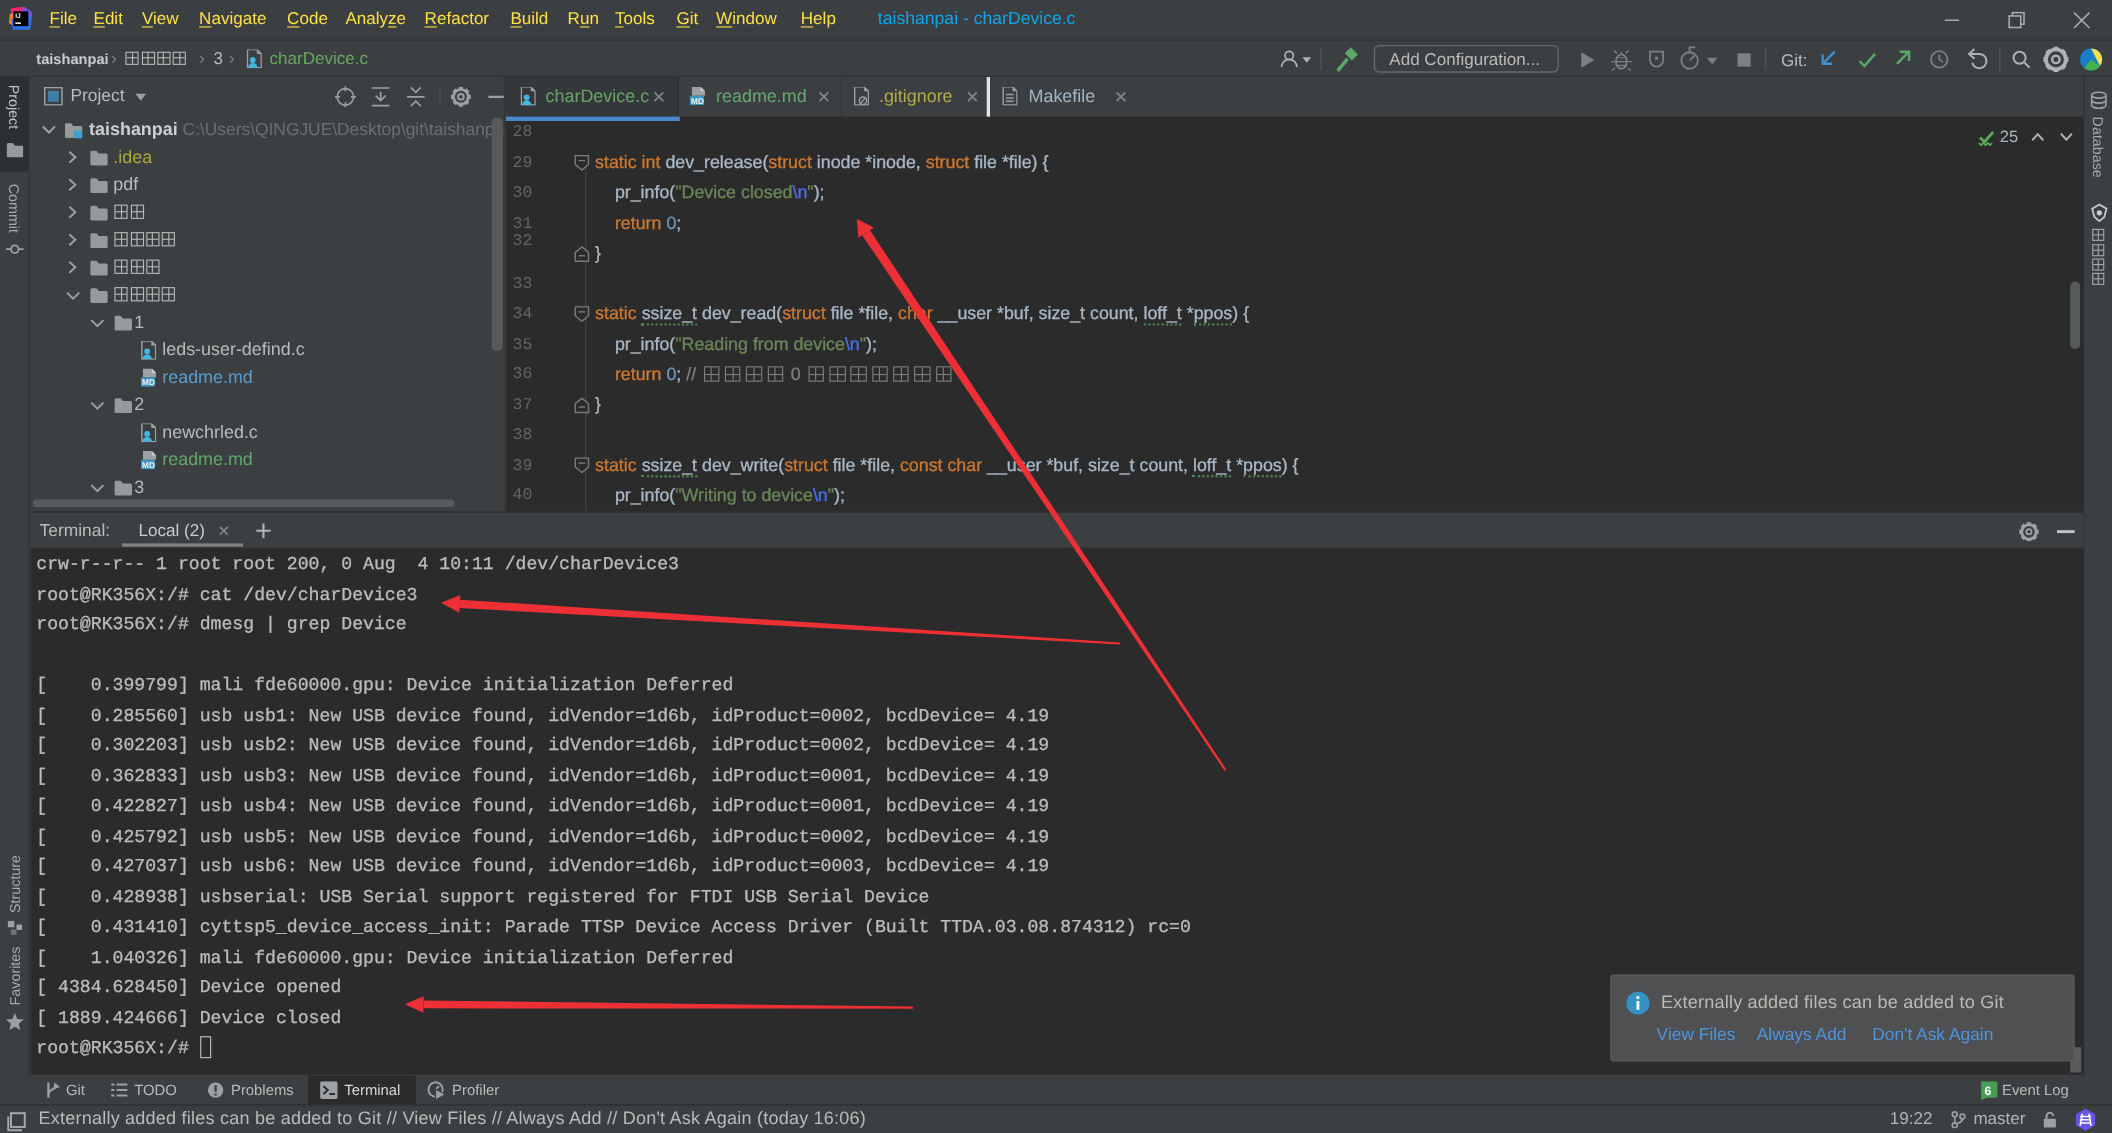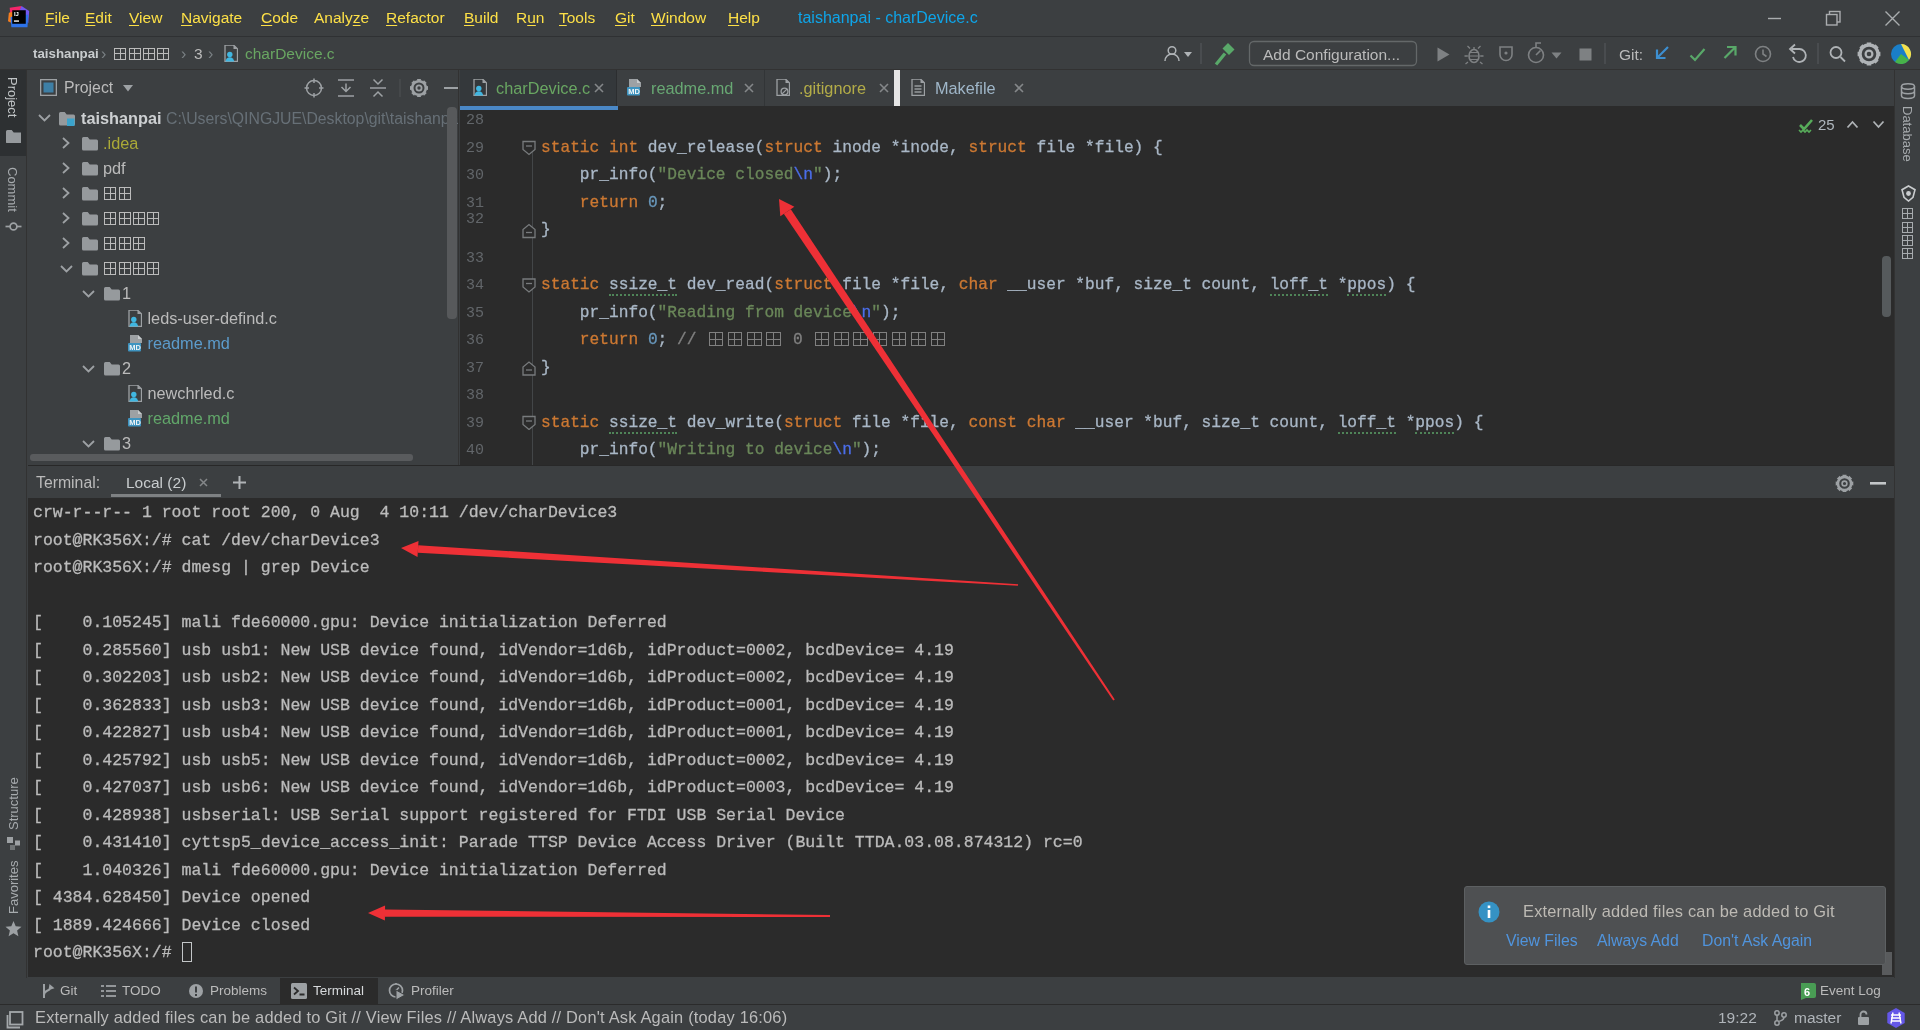--- a/index.html
+++ b/index.html
@@ -24,21 +24,21 @@
 
 #rstripe{left:1894px;top:70px;width:26px;height:908px;background:#3c3f41;border-left:1px solid #323232}
 
 #projpanel{left:28px;top:70px;width:431px;height:395px;background:#3c3f41;border-right:1px solid #323232;overflow:hidden}
 #projhead{position:absolute;left:0;top:0;width:100%;height:36px}
 .tree{position:absolute;font-size:16.3px;color:#bbbbbb;white-space:nowrap;height:25px;line-height:25px}
 
 #editor{left:460px;top:70px;width:1434px;height:395px;background:#2b2b2b}
 #tabbar{position:absolute;left:0;top:0;width:1434px;height:36px;background:#3c3f41}
 .tab{position:absolute;top:0;height:36px;font-size:16.3px;line-height:36px}
-.codeline{position:absolute;left:0;height:27.5px;line-height:27.5px;font-family:Liberation Mono, monospace;font-size:16.2px;white-space:pre;color:#a9b7c6;-webkit-text-stroke:0.3px}
+.codeline{position:absolute;left:0;height:27.5px;line-height:27.5px;font-family:Liberation Sans, sans-serif;font-size:16.2px;white-space:pre;color:#a9b7c6;-webkit-text-stroke:0.3px}
 .lnum{position:absolute;left:0;width:24px;text-align:right;color:#62666a;font-family:"Liberation Mono",monospace;font-size:15px;height:27.5px;line-height:27.5px}
 .kw{color:#cc7832}.str{color:#6a8759}.esc{color:#4b6eea}.num{color:#6897bb}.cmt{color:#808080}
 .wavy{border-bottom:2px dotted #4f8458}
 
 #termhead{left:28px;top:465px;width:1866px;height:33px;background:#3c3f41;border-top:1px solid #282828}
 #termbody{left:28px;top:498px;width:1866px;height:479px;background:#2b2b2b}
 .tline{position:absolute;left:5px;height:27.5px;line-height:27.5px;font-family:"Liberation Mono",monospace;font-size:16.5px;color:#bbbbbb;white-space:pre;-webkit-text-stroke:0.3px #bbbbbb}
 
 #toolbar{left:0;top:978px;width:1920px;height:26px;background:#3c3f41}
 .tbitem{position:absolute;top:0;height:26px;line-height:26px;font-size:13.5px;color:#bbbbbb}
@@ -165,21 +165,21 @@
       </div>
       <div class="tab" style="left:158px;width:147px;border-right:1px solid #323537">
         <svg style="position:absolute;left:9px;top:9px" width="14" height="17">
             <use href="#mdfile"></use>
           </svg>
         <span style="position:absolute;left:33px;color:#68a873">readme.md</span>
         <svg style="position:absolute;left:125px;top:12px" width="12" height="12" viewBox="0 0 12 12">
             <path d="M2 2 l8 8 M10 2 l-8 8" stroke="#848789" stroke-width="1.6"></path>
           </svg>
       </div>
-      <div class="tab" style="left:306px;width:134px;border-right:6px solid #e5e5e5">
+      <div class="tab" style="left:306px;width:134px;border-right:3px solid #e5e5e5">
         <svg style="position:absolute;left:10px;top:9px" width="14" height="17" viewBox="0 0 14 17">
             <path d="M1 0 h8.5 l4 4 v12.5 h-12.5 z" fill="none" stroke="#9da1a4" stroke-width="1.3"></path>
             <path d="M9.5 0 l4 4 h-4 z" fill="#9da1a4"></path>
             <g stroke="#9da1a4" stroke-width="1.3" fill="none">
               <circle cx="8.5" cy="12.5" r="3.4"></circle>
               <line x1="6.1" y1="14.9" x2="10.9" y2="10.1"></line>
             </g>
           </svg>
         <span style="position:absolute;left:33px;color:#b3ac48">.gitignore</span>
         <svg style="position:absolute;left:112px;top:12px" width="12" height="12" viewBox="0 0 12 12">
@@ -517,21 +517,21 @@
           <circle r="6.6" fill="none" stroke="#9da1a4" stroke-width="2.6"></circle>
           <circle r="2.4" fill="none" stroke="#9da1a4" stroke-width="1.6"></circle>
         </g>
       <rect x="64" y="8" width="16" height="2.6" fill="#c3c6c8"></rect>
     </svg>
   </div>
   <div class="abs" id="termbody">
     <div class="tline" style="top:1.25px">crw-r--r-- 1 root root 200, 0 Aug  4 10:11 /dev/charDevice3</div>
     <div class="tline" style="top:28.75px">root@RK356X:/# cat /dev/charDevice3</div>
     <div class="tline" style="top:56.25px">root@RK356X:/# dmesg | grep Device</div>
-    <div class="tline" style="top:111.25px">[    0.105245] mali fde60000.gpu: Device initialization Deferred</div>
+    <div class="tline" style="top:111.25px">[    0.399799] mali fde60000.gpu: Device initialization Deferred</div>
     <div class="tline" style="top:138.75px">[    0.285560] usb usb1: New USB device found, idVendor=1d6b, idProduct=0002, bcdDevice= 4.19</div>
     <div class="tline" style="top:166.25px">[    0.302203] usb usb2: New USB device found, idVendor=1d6b, idProduct=0002, bcdDevice= 4.19</div>
     <div class="tline" style="top:193.75px">[    0.362833] usb usb3: New USB device found, idVendor=1d6b, idProduct=0001, bcdDevice= 4.19</div>
     <div class="tline" style="top:221.25px">[    0.422827] usb usb4: New USB device found, idVendor=1d6b, idProduct=0001, bcdDevice= 4.19</div>
     <div class="tline" style="top:248.75px">[    0.425792] usb usb5: New USB device found, idVendor=1d6b, idProduct=0002, bcdDevice= 4.19</div>
     <div class="tline" style="top:276.25px">[    0.427037] usb usb6: New USB device found, idVendor=1d6b, idProduct=0003, bcdDevice= 4.19</div>
     <div class="tline" style="top:303.75px">[    0.428938] usbserial: USB Serial support registered for FTDI USB Serial Device</div>
     <div class="tline" style="top:331.25px">[    0.431410] cyttsp5_device_access_init: Parade TTSP Device Access Driver (Built TTDA.03.08.874312) rc=0</div>
     <div class="tline" style="top:358.75px">[    1.040326] mali fde60000.gpu: Device initialization Deferred</div>
     <div class="tline" style="top:386.25px">[ 4384.628450] Device opened</div>
@@ -610,21 +610,21 @@
         <path d="M10 0 l8.7 5 v10 l-8.7 5 l-8.7 -5 v-10 z" fill="#6457e8"></path>
         <path d="M5 7 h10 M5 10 h10 M5 13 h10 M7 4.5 l-2 11 M13 4.5 l2 11" stroke="#fff" stroke-width="1.4" fill="none"></path>
       </svg>
   </div>
   <div class="abs" id="popup">
     <svg class="abs" style="left:13px;top:14px" width="22" height="22" viewBox="0 0 22 22">
         <circle cx="11" cy="11" r="10.5" fill="#3592c4"></circle>
         <rect x="9.7" y="4.5" width="2.6" height="2.6" fill="#fff"></rect>
         <rect x="9.7" y="9" width="2.6" height="8" fill="#fff"></rect>
       </svg>
-    <div class="abs" style="left:58px;top:12px;font-size:16.4px;letter-spacing:0.2px;color:#bdbab4;line-height:24px">Externally added files can be added to Git</div>
+    <div class="abs" style="left:45px;top:12px;font-size:16.4px;letter-spacing:0.2px;color:#bdbab4;line-height:24px">Externally added files can be added to Git</div>
     <div class="abs" style="left:41px;top:42px;font-size:15.8px;color:#5094dd;line-height:24px">View Files</div>
     <div class="abs" style="left:132px;top:42px;font-size:15.8px;color:#5094dd;line-height:24px">Always Add</div>
     <div class="abs" style="left:237px;top:42px;font-size:15.8px;color:#5094dd;line-height:24px">Don't Ask Again</div>
   </div>
   <svg class="abs" id="arrows" width="1920" height="1030" style="left:0;top:0;pointer-events:none">
     <g fill="#ee3036">
       <polygon points="779,199 794.4,206.8 780.3,216.2"></polygon>
       <polygon points="790.8,209.2 1114.8,699.4 1113.2,700.6 783.8,213.8"></polygon>
       <polygon points="401,548 418.5,541 417.5,557"></polygon>
       <polygon points="418.2,545.2 1018.1,584.2 1017.9,585.8 417.8,552.8"></polygon>

